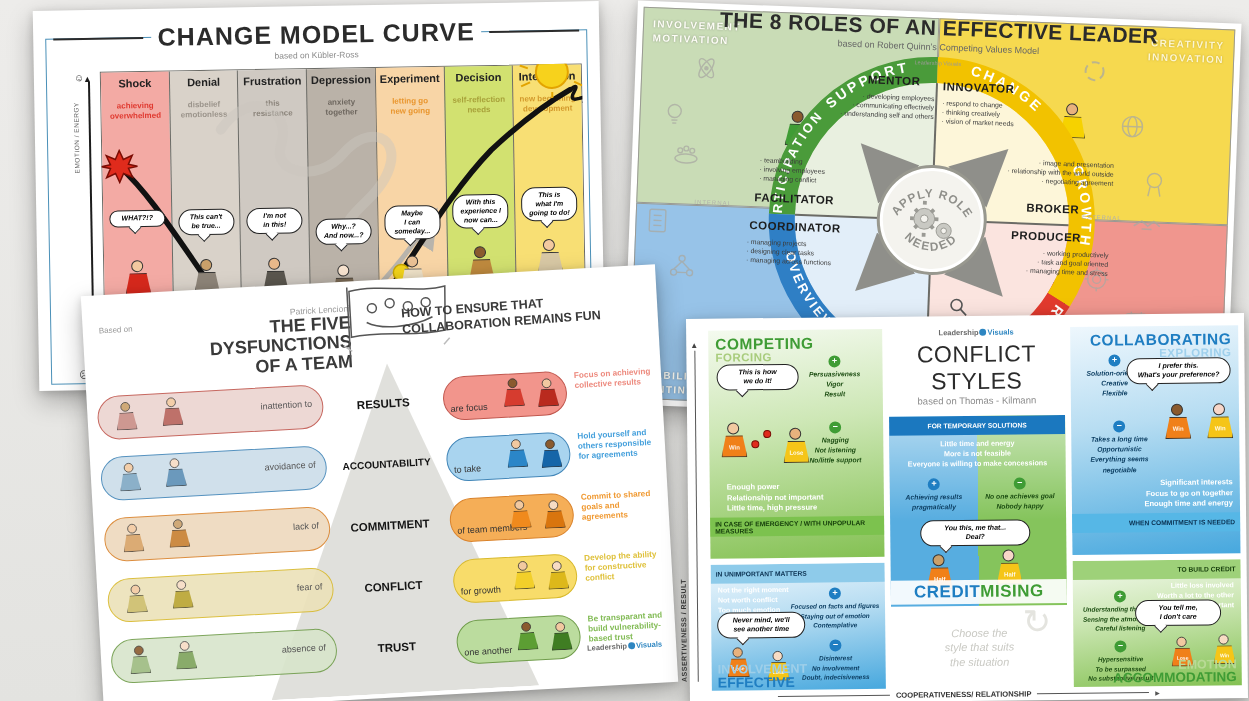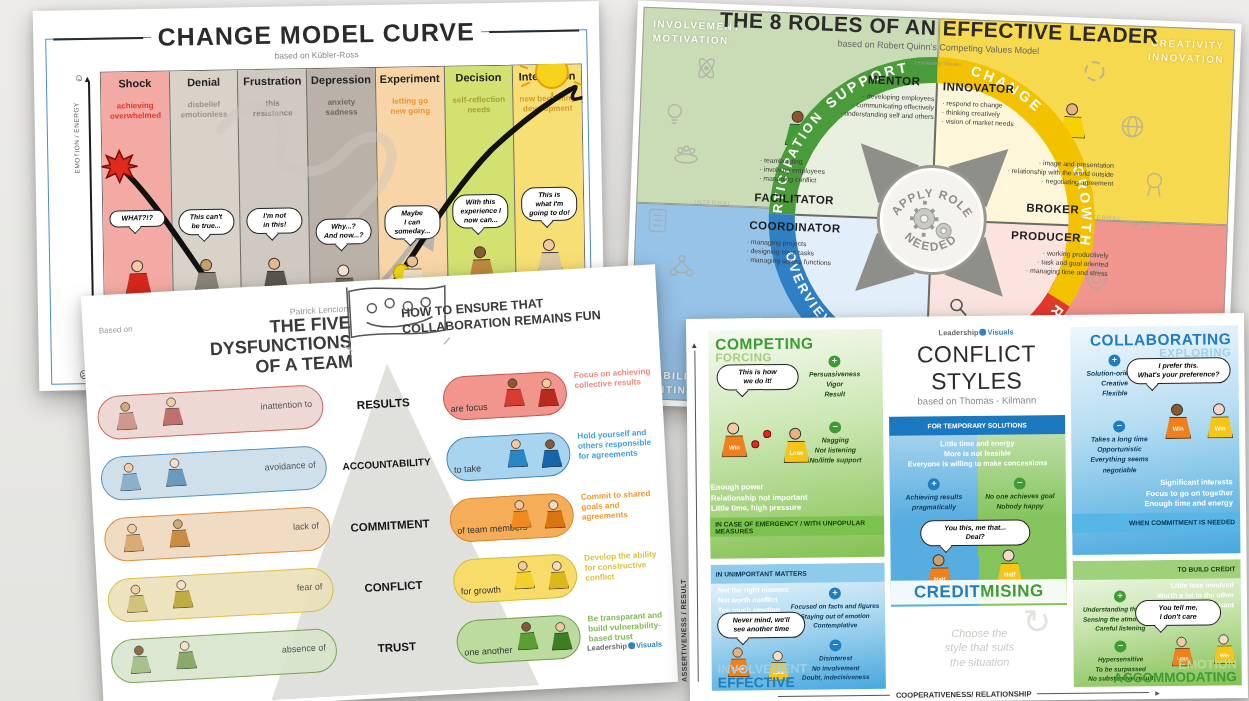--- a/index.html
+++ b/index.html
@@ -393,21 +393,21 @@
       <div class="bubble cc-bubble pre">I'm not
 in this!</div>
       <div class="fig ccfig">
             <span class="fig-head" style="background:#e8b88a"></span>
             <span class="fig-body" style="background:#5a564e"></span>
           </div>
     </div>
     <div class="cc-col" style="--bg:#bab2a8">
       <div class="cc-colname">Depression</div>
       <div class="cc-feel pre" style="color:#6e675f">anxiety
-sadness</div>
+together</div>
       <div class="bubble cc-bubble pre" style="top:150px">Why...?
 And now...?</div>
       <div class="fig ccfig" style="top:196px">
             <span class="fig-head" style="background:#f7e3cf"></span>
             <span class="fig-body" style="background:#7a6a55"></span>
           </div>
     </div>
     <div class="cc-col" style="--bg:#f8d5a6">
       <div class="cc-colname">Experiment</div>
       <div class="cc-feel pre" style="color:#e9962e">letting go
@@ -668,21 +668,21 @@
           <span class="fig-body" style="background:#f08019"></span>
           <span class="fig-label">Win</span>
         </div>
     <span class="glove" style="left:42px;top:110px"></span>
     <span class="glove" style="left:54px;top:100px"></span>
     <div class="fig" style="left:72px;top:98px">
           <span class="fig-head" style="background:#e8b27d"></span>
           <span class="fig-body" style="background:#f5c518"></span>
           <span class="fig-label">Lose</span>
         </div>
-    <div class="cond pre" style="left:1px;bottom:44px">Enough power
+    <div class="cond pre" style="left:17px;bottom:44px">Enough power
 Relationship not important
 Little time, high pressure</div>
     <div class="band" style="bottom:22px;background:#7cc24e;color:#143c0a">IN CASE OF EMERGENCY / WITH UNPOPULAR MEASURES</div>
   </div>
 
   <div class="panel blu" style="left:22px;top:246px;width:174px;height:126px">
     <div class="band" style="top:0;background:#8ecbea;color:#0a3050">IN UNIMPORTANT MATTERS</div>
     <div class="cond pre" style="left:7px;top:21px;font-size:7px">Not the right moment
 Not worth conflict
 Too much emotion</div>

